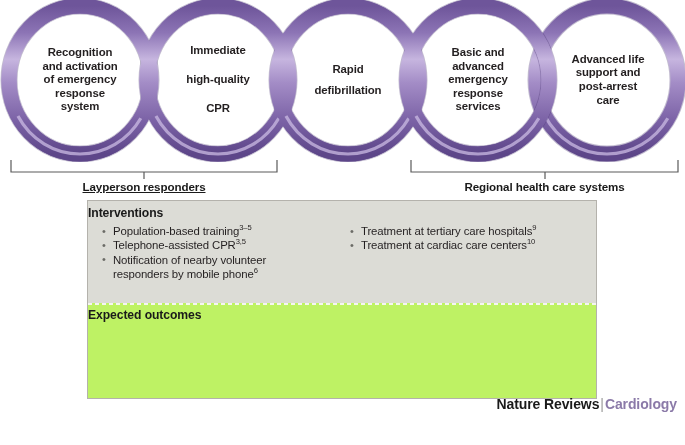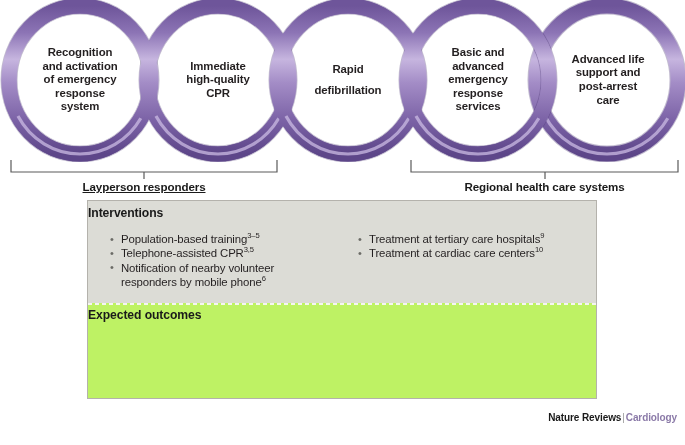--- a/index.html
+++ b/index.html
@@ -100,21 +100,21 @@
     letter-spacing: -0.1px;
   }
   .cols {
     display: flex;
     padding: 4px 0 0 0;
   }
   .col-left { width: 252px; padding-left: 14px; box-sizing: border-box; }
   .col-right { flex: 1; padding-left: 10px; box-sizing: border-box; }
   ul.blist {
     list-style: none;
-    margin: 8px;
+    margin: 0;
     padding: 0;
   }
   ul.blist li {
     position: relative;
     padding-left: 11px;
     font-size: 11.4px;
     line-height: 14.4px;
     color: #231f20;
     letter-spacing: -0.12px;
   }
@@ -129,22 +129,22 @@
   ul.blist li.nobullet { padding-left: 0; }
   ul.blist li.nobullet::before { content: ""; }
   ul.blist li .cont { display: block; padding-left: 0; }
   sup { font-size: 7.6px; vertical-align: super; line-height: 0; }
   #outcomes-body { padding: 3px 0 0 14px; }
 
   
   #footer {
     position: absolute;
     right: 8px;
-    top: 412px;
-    font-size: 10px;
+    top: 396px;
+    font-size: 14px;
     font-weight: bold;
     letter-spacing: -0.1px;
     white-space: nowrap;
     padding-left: 18px;
   }
   #footer .nr { color: #1a1a1a; }
   #footer .sep { color: #9a9a9a; font-weight: normal; padding: 0 1px; }
   #footer .jn { color: #8b7aa8; }
 </style>
 </head>
@@ -236,21 +236,21 @@
   </svg>
 
   <div class="ring-label" style="left:14px; top:34px; width:132px; height:92px;">
     <span>Recognition</span>
     <span>and activation</span>
     <span>of emergency</span>
     <span>response</span>
     <span>system</span>
   </div>
 
-  <div class="ring-label" style="left:155px; top:44px; width:126px; height:72px;">
+  <div class="ring-label" style="left:155px; top:44px; width:126px; height:72px;justify-content:space-between;">
     <span>Immediate</span>
     <span>high-quality</span>
     <span>CPR</span>
   </div>
 
   <div class="ring-label" style="left:288px; top:50px; width:120px; height:60px;gap:7px;">
     <span>Rapid</span>
     <span>defibrillation</span>
   </div>
 

